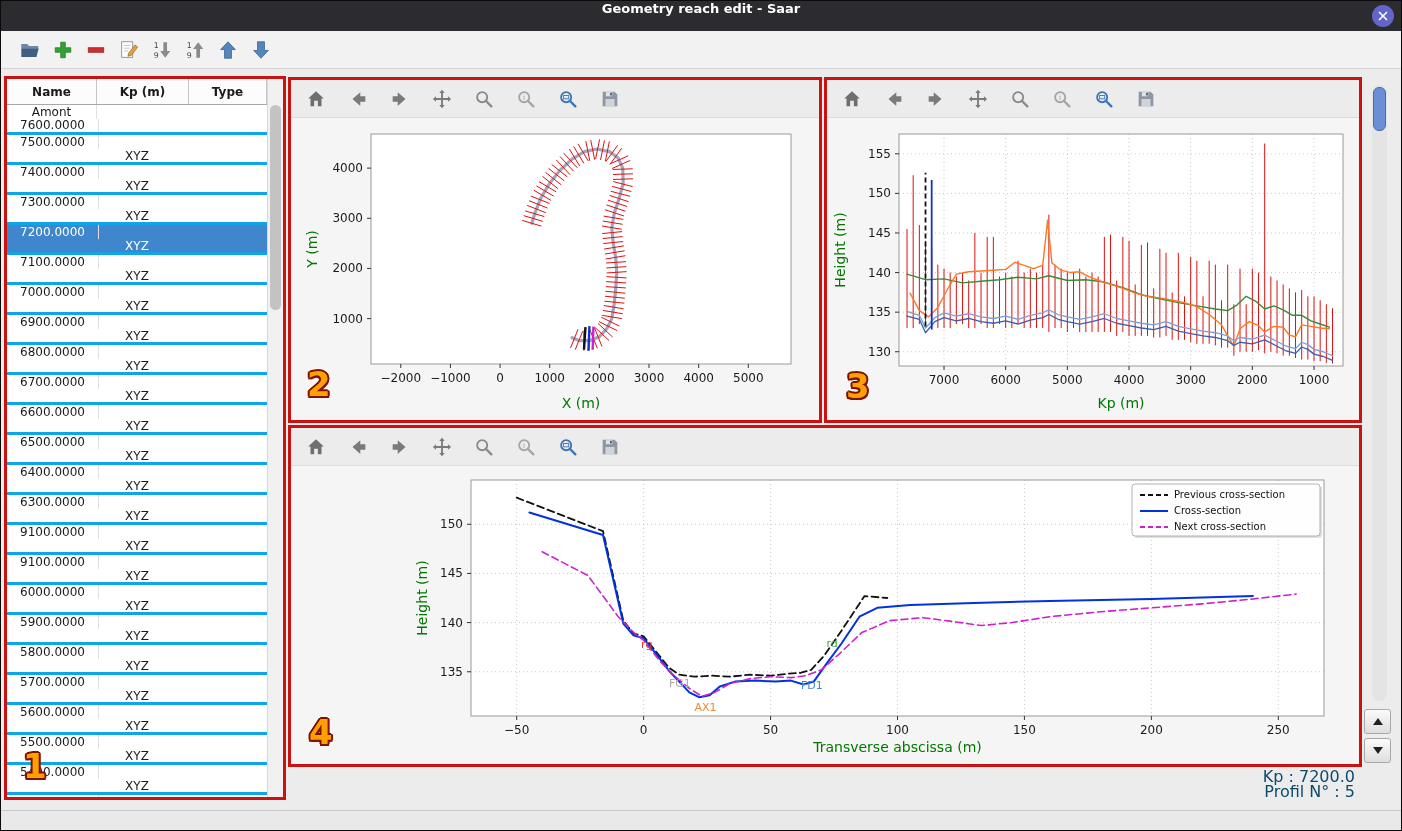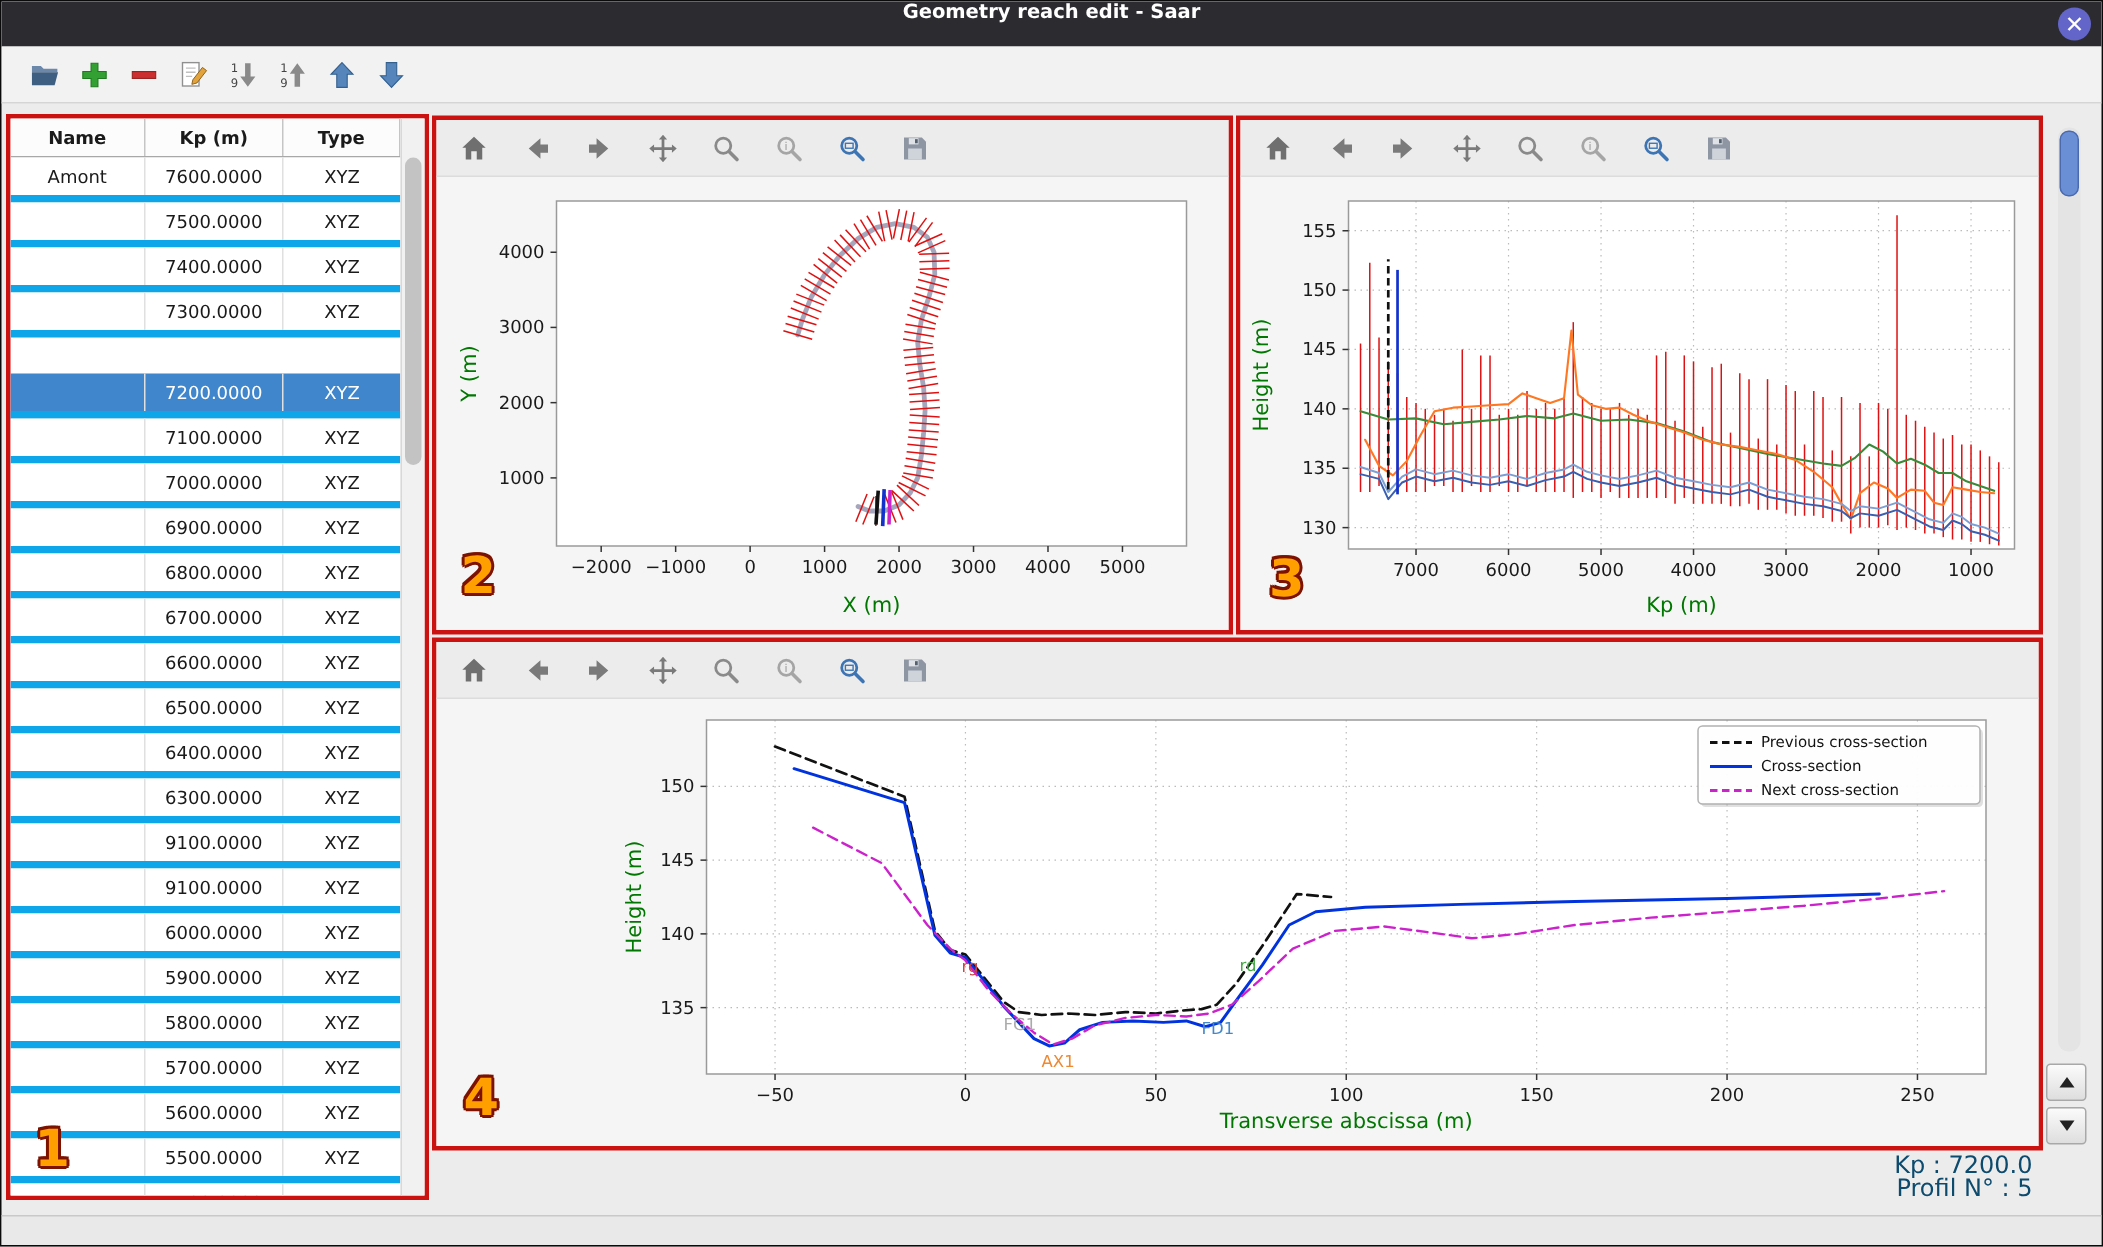--- a/index.html
+++ b/index.html
@@ -21,22 +21,22 @@
   #panel-plan{left:287px;top:76px;width:534px;height:346px;}
   #panel-long{left:823px;top:76px;width:538px;height:346px;}
   #panel-xsec{left:287px;top:424px;width:1074px;height:342px;}
   .plot-toolbar{position:absolute;left:0;right:0;top:0;height:38px;background:#ececec;
                 border-bottom:1px solid #dcdcdc;display:flex;align-items:center;gap:16px;padding-left:12px;}
   .plot-area{position:absolute;left:0;right:0;top:38px;bottom:0;background:#f5f5f5;}
   .plot-area svg{position:absolute;left:0;top:0;}
   
   .xs-table{position:absolute;left:0;top:0;right:16px;bottom:0;overflow:hidden;font-size:12px;}
   .xs-header{display:flex;height:26px;font-weight:bold;background:#fcfcfc;border-bottom:1px solid #a8a8a8;}
-  .xs-row{display:flex;height:30px;border-bottom:5px solid #0ea5e9;background:#ffffff;}
-  .xs-row.selected{background:#3f86cc;color:#ffffff;margin-top:24px;}
+  .xs-row{display:flex;height:30px;border-bottom:3px solid #0ea5e9;background:#ffffff;flex-direction:column;}
+  .xs-row.selected{background:#3f86cc;color:#ffffff;}
   .cell{display:flex;align-items:center;justify-content:center;border-right:1px solid #e0e0e0;overflow:hidden;}
   .xs-header .cell{border-right:1px solid #c5c5c5;}
   .cell-name{width:90px;}.cell-kp{width:92px;}.cell-type{flex:1;border-right:none;}
   .table-scrollbar{position:absolute;right:0;top:0;width:16px;bottom:0;background:#f1f1f1;border-left:1px solid #d8d8d8;}
   .table-scrollbar .thumb{position:absolute;left:2px;right:2px;top:26px;height:205px;background:#c3c3c3;border-radius:6px;}
   
   .num-label{position:absolute;font-size:34px;font-weight:bold;color:#ffa000;z-index:6;line-height:1;
      text-shadow:2px 0 0 #7d1200,-2px 0 0 #7d1200,0 2px 0 #7d1200,0 -2px 0 #7d1200,
                  1.5px 1.5px 0 #7d1200,-1.5px 1.5px 0 #7d1200,1.5px -1.5px 0 #7d1200,-1.5px -1.5px 0 #7d1200;}
   #label1{left:22px;top:748px;}

